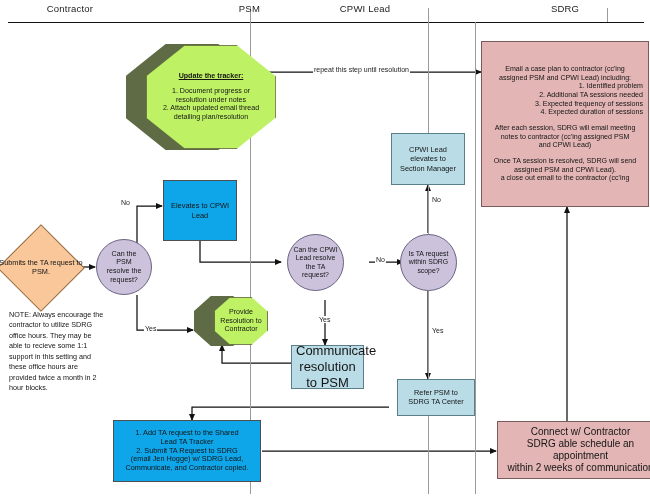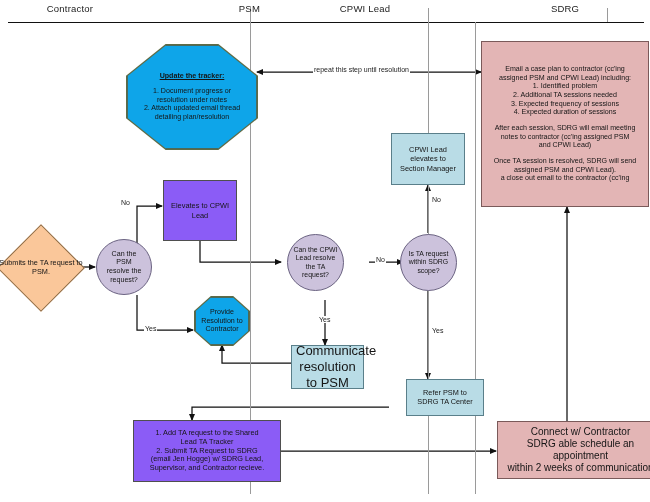--- a/index.html
+++ b/index.html
@@ -62,21 +62,21 @@
     text-align: center;
     color: #151515;
     line-height: 1.22;
   }
   .node .ln { display: block; width: 100%; }
 
   
   .rect {
     border: 1.4px solid #4a4a4a;
   }
-  .rect.green  { background: #8b5cf6; border-color: #4f4f4f; }
+  .rect.green  { background: #0ea5e9; border-color: #4f4f4f; }
   .rect.blue   { background: #b9dce6; border-color: #5a7f8a; }
   .rect.pink   { background: #e3b5b5; border-color: #7a5a5a; }
 
   
   .circle {
     border-radius: 50%;
     background: #ccc2dc;
     border: 1.3px solid #6b6382;
   }
 
@@ -98,23 +98,24 @@
     display: flex; align-items: center; justify-content: center;
     text-align: center;
     color: #151515;
     line-height: 1.22;
     box-sizing: border-box;
     padding: 0 6px;
   }
 
   
   .oct {
-    background: #0ea5e9;
+    background: #bef264;
     border: 1.3px solid #5a5a3a;
     clip-path: polygon(30% 0%, 70% 0%, 100% 30%, 100% 70%, 70% 100%, 30% 100%, 0% 70%, 0% 30%);
+    margin-left: 19px;
   }
   .oct-outline {
     position: absolute;
     background: #5f6b45;
     clip-path: polygon(30% 0%, 70% 0%, 100% 30%, 100% 70%, 70% 100%, 30% 100%, 0% 70%, 0% 30%);
   }
 
   
   .edge-label {
     position: absolute;
@@ -133,21 +134,21 @@
     text-align: left;
   }
 
   .ttl {
     font-weight: bold;
     text-decoration: underline;
     display: block;
     margin-bottom: 6px;
   }
   .blank { display: block; height: 7px; }
-  .lft { text-align: center; }
+  .lft { text-align: right; }
 </style>
 </head>
 <body>
 
 <div id="canvas">
 
   <svg id="wires" viewBox="0 0 650 502">
     <defs>
       <marker id="ah" markerWidth="7" markerHeight="7" refX="6" refY="3" orient="auto" markerUnits="userSpaceOnUse">
         <path d="M0,0 L7,3 L0,6 z" fill="#111111"></path>
@@ -256,36 +257,37 @@
   </div>
   <div class="edge-label" style="left:431px;top:327px;">Yes</div>
 
   <div class="oct-outline" style="left:194px;top:296px;width:56px;height:50px;"></div>
   <div class="node oct" style="left:195.2px;top:297.2px;width:53.6px;height:47.6px;font-size:7.1px;">
     <span class="ln">Provide</span>
     <span class="ln">Resolution to</span>
     <span class="ln">Contractor</span>
   </div>
 
+  <div class="note" style="left:9px;top:310px;width:98px;">NOTE: Always encourage the contractor to utilize SDRG office hours. They may be able to recieve some 1:1 support in this setting and these office hours are provided twice a month in 2 hour blocks.</div>
 
   <div class="node rect blue" style="left:291px;top:345px;width:73px;height:44px;font-size:13px;padding:12px 4px;">
     <span class="ln">Communicate resolution to PSM</span>
   </div>
 
-  <div class="node rect blue" style="left:406px;top:379px;width:78px;height:37px;font-size:7.3px;padding:0 3px;">
+  <div class="node rect blue" style="left:397px;top:379px;width:78px;height:37px;font-size:7.3px;padding:0 3px;">
     <span class="ln">Refer PSM to</span>
     <span class="ln">SDRG TA Center</span>
   </div>
 
-  <div class="node rect green" style="left:113px;top:420px;width:148px;height:62px;font-size:7.3px;padding:0 3px;margin-left:20px;">
+  <div class="node rect green" style="left:113px;top:420px;width:148px;height:62px;font-size:7.3px;padding:0 3px;">
     <span class="ln">1. Add TA request to the Shared</span>
     <span class="ln">Lead TA Tracker</span>
     <span class="ln">2. Submit TA Request to SDRG</span>
     <span class="ln">(email Jen Hogge) w/ SDRG Lead,</span>
-    <span class="ln">Supervisor, and Contractor recieve.</span>
+    <span class="ln">Communicate, and Contractor copied.</span>
   </div>
 
   <div class="node rect pink" style="left:497px;top:421px;width:167px;height:58px;font-size:10px;padding:8px 4px;">
     <span class="ln">Connect w/ Contractor</span>
     <span class="blank"></span>
     <span class="ln">SDRG able schedule an appointment</span>
     <span class="ln">within 2 weeks of communication</span>
   </div>
 
 </div>

